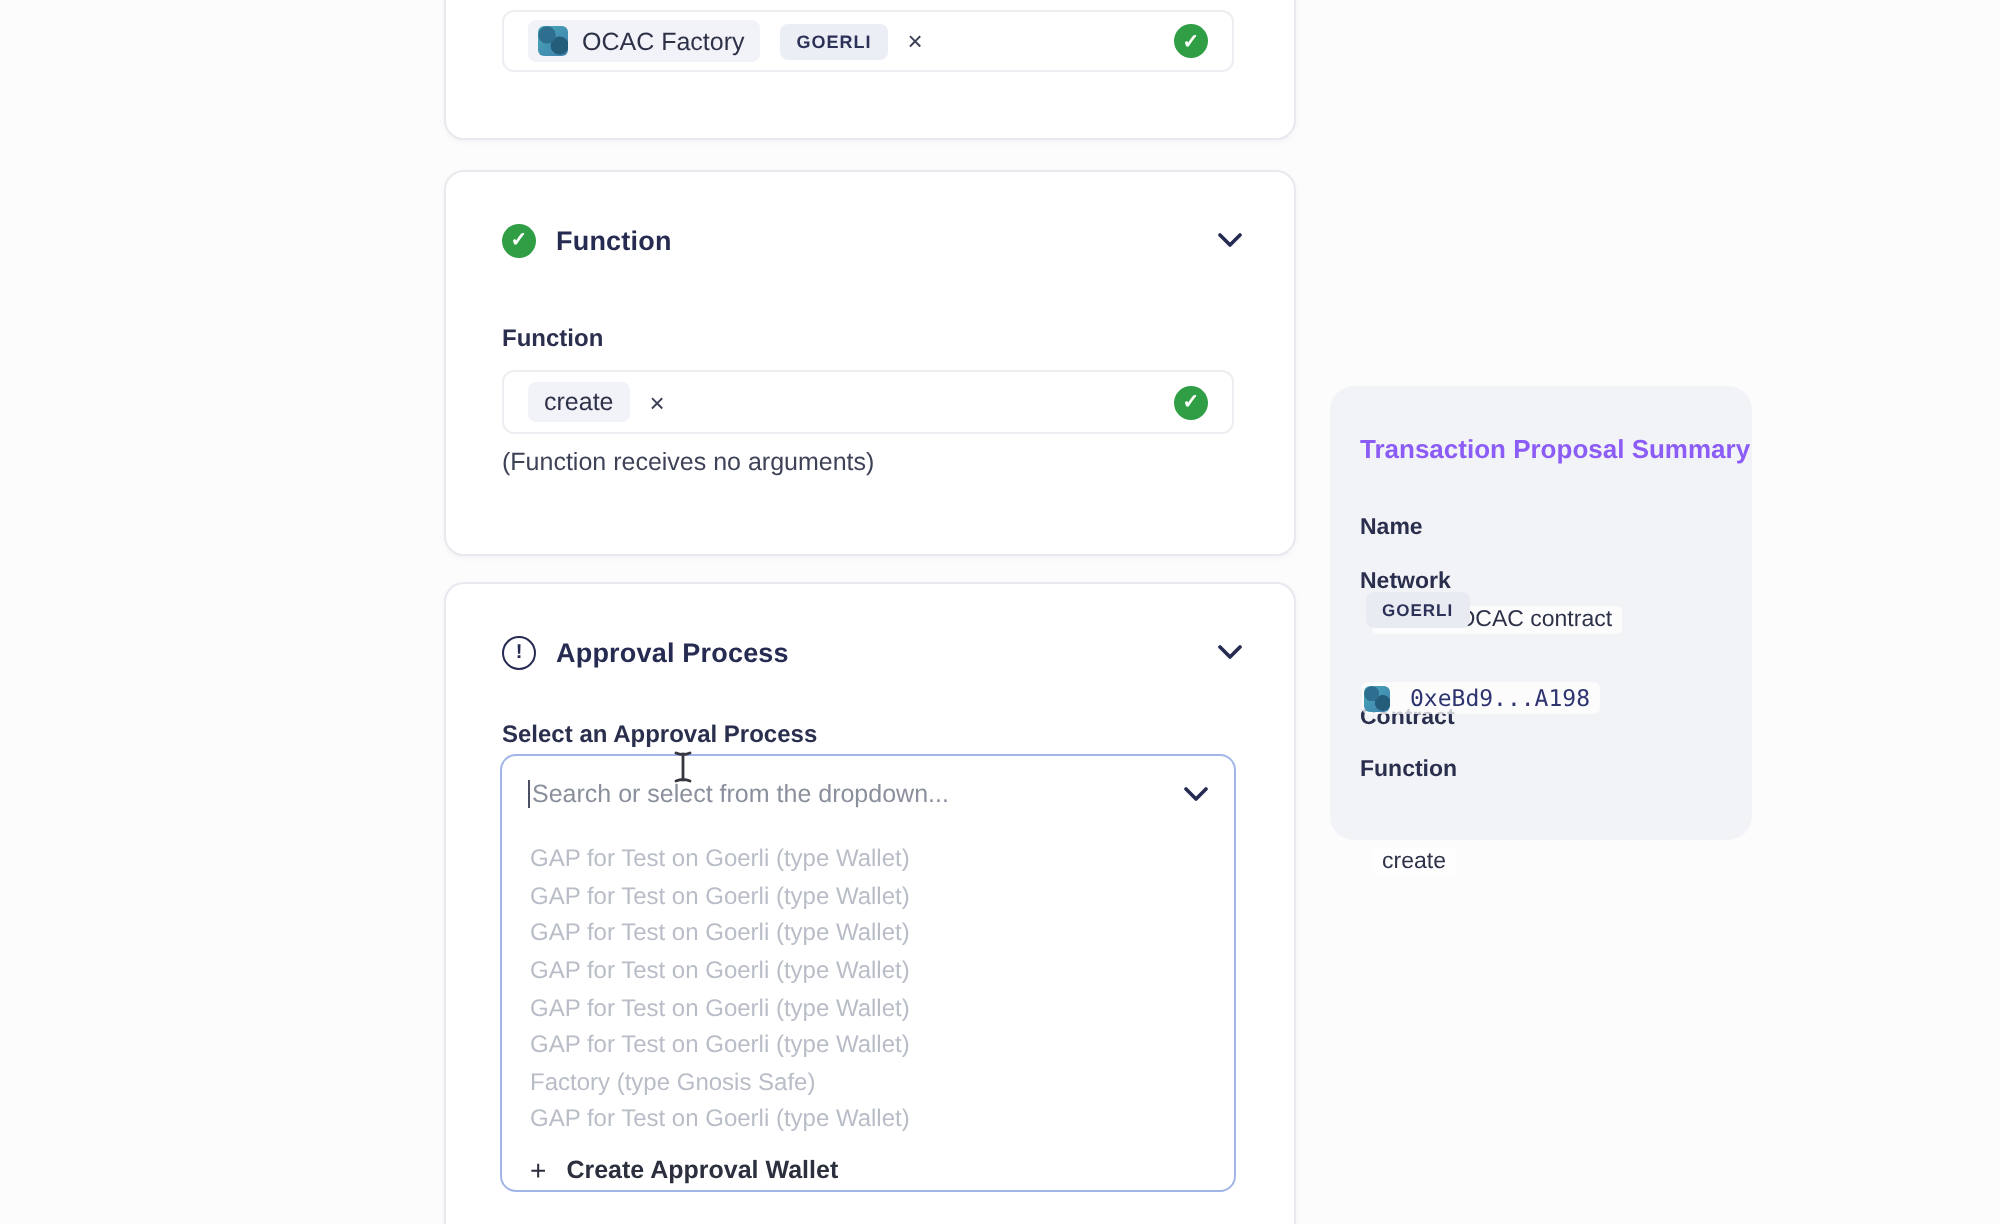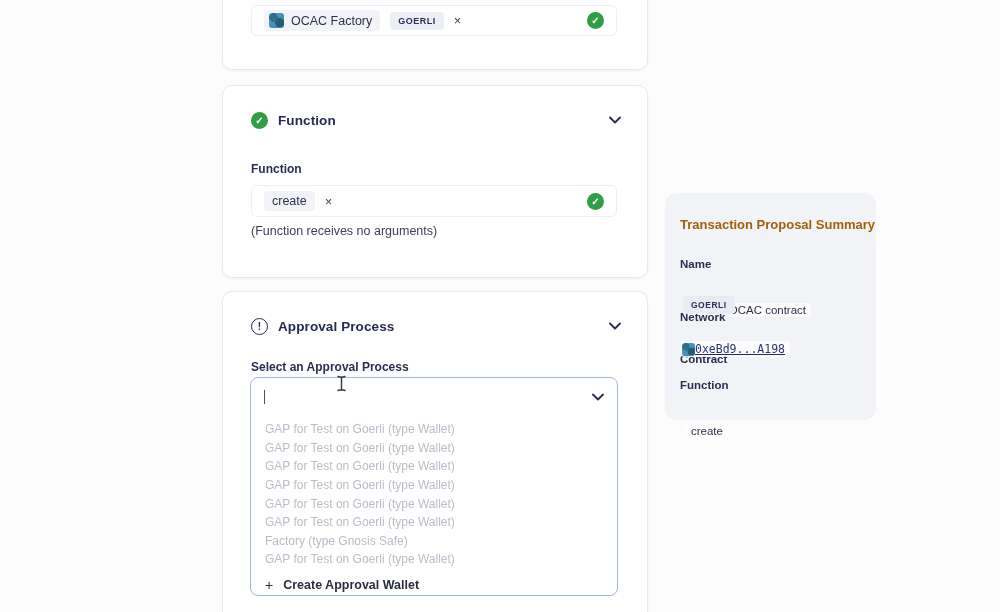--- a/index.html
+++ b/index.html
@@ -93,34 +93,34 @@
   .create-row {
     margin-top:8px; padding-left:14px; display:flex; align-items:center; gap:10px;
     font-size:12.5px; font-weight:600; color:#2b2f3e; cursor:pointer;
   }
   .plus-icon { font-size:14px; font-weight:400; color:#2b2f3e; }
 
   .summary {
     position:absolute; left:665px; top:193px; width:211px; height:227px;
     background:#f2f3f6; border-radius:12px;
   }
-  .summary-title { position:absolute; left:15px; top:24px; font-size:13px; font-weight:bold; color:#a16207; }
+  .summary-title { position:absolute; left:15px; top:24px; font-size:13px; font-weight:bold; color:#8b5cf6; }
   .s-label { position:absolute; left:15px; font-size:11.5px; font-weight:bold; color:#2b2f4e;margin-top:12px; }
   .s-value {
     position:absolute; left:21px; font-size:11.5px; color:#2e3248;
     background:rgba(255,255,255,.75); padding:1px 5px; border-radius:3px;margin-top:44px;
   }
   .s-badge {
     position:absolute; left:18px;
     background:#e9ebf3; color:#2c3157; font-size:8.5px; font-weight:bold;
     letter-spacing:.5px; padding:4px 8px; border-radius:4px; text-transform:uppercase;
   }
   .s-contract {
-    position:absolute; left:16px; display:flex; align-items:center; gap:0;
-    background:rgba(255,255,255,.75); padding:1px 5px 1px 1px; border-radius:3px;text-decoration:underline;
+    position:absolute; left:16px; display:flex; align-items:center; gap:10px;
+    background:rgba(255,255,255,.75); padding:1px 5px 1px 1px; border-radius:3px;
   }
   .mono { font-family:"DejaVu Sans Mono", monospace; font-size:11.5px; color:#2e3470; }
   .identicon-sm { width:13px; height:13px; border-radius:3px; flex:0 0 auto;
       background:
       radial-gradient(circle at 30% 30%, #2e6f8f 0 28%, transparent 30%),
       radial-gradient(circle at 72% 65%, #245d7a 0 30%, transparent 32%),
       linear-gradient(135deg, #49a7b8 0%, #3f7fae 100%);
   }
 
   .ibeam { position:absolute; left:336px; top:375px; width:11px; height:17px; }
@@ -172,20 +172,21 @@
       <span class="header-spacer"></span>
       <svg class="chev" viewBox="0 0 12 8">
           <polyline points="1,1.5 6,6.5 11,1.5"></polyline>
         </svg>
     </div>
     <div class="field-label" style="top:68px;">Select an Approval Process</div>
 
     <div class="dropdown">
       <div class="search-row">
         <span class="caret"></span>
+        <span class="placeholder">Search or select from the dropdown...</span>
         <span class="flex-spacer"></span>
         <svg class="chev" viewBox="0 0 12 8">
             <polyline points="1,1.5 6,6.5 11,1.5"></polyline>
           </svg>
       </div>
       <div class="options" id="options">
           <div class="opt">GAP for Test on Goerli (type Wallet)</div>
           <div class="opt">GAP for Test on Goerli (type Wallet)</div>
           <div class="opt">GAP for Test on Goerli (type Wallet)</div>
           <div class="opt">GAP for Test on Goerli (type Wallet)</div>
@@ -200,21 +201,21 @@
       </div>
     </div>
   </section>
 
   <aside class="summary">
     <div class="summary-title">Transaction Proposal Summary</div>
 
     <div class="s-label" style="top:53px;">Name</div>
     <div class="s-value" style="top:66px;">Create OCAC contract</div>
 
-    <div class="s-label" style="top:106px;">Network</div>
+    <div class="s-label" style="top:80px;">Network</div>
     <div class="s-badge" style="top:103px;">GOERLI</div>
 
     <div class="s-label" style="top:148px;">Contract</div>
     <div class="s-contract" style="top:148px;">
       <span class="identicon-sm"></span>
       <span class="mono">0xeBd9...A198</span>
     </div>
 
     <div class="s-label" style="top:174px;">Function</div>
     <div class="s-value" style="top:187px;">create</div>

